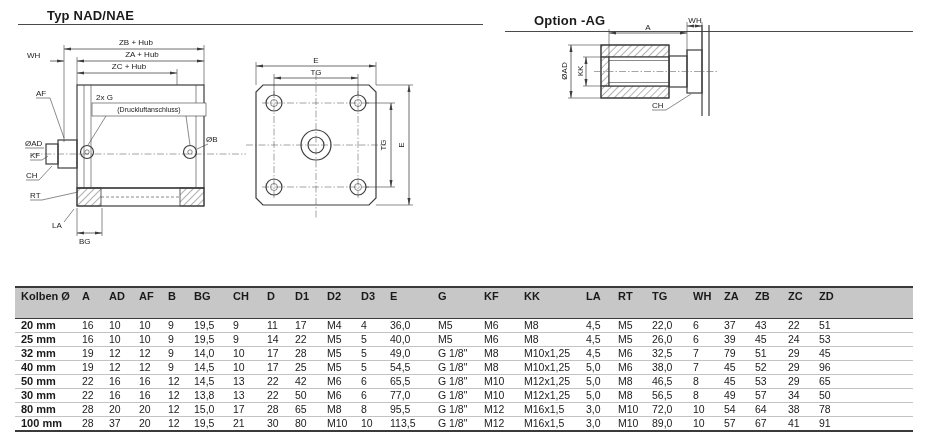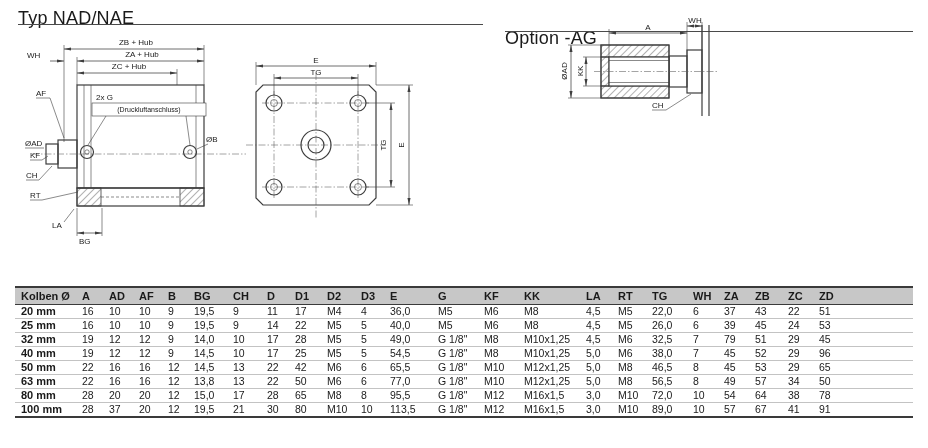--- a/index.html
+++ b/index.html
@@ -2,21 +2,21 @@
 <html><head>
 <meta charset="utf-8">
 <style>
   * { margin:0; padding:0; box-sizing:border-box; }
   html,body { background:#ffffff; }
   body {
     position:relative; width:928px; height:448px; overflow:hidden;
     font-family:"Liberation Sans", sans-serif; color:#1a1a1a;
   }
   .abs { position:absolute; }
-  .title { font-size:18px; font-weight:normal; letter-spacing:.2px; }
+  .title { font-size:13px; font-weight:bold; letter-spacing:.2px;margin-left:29px; }
   .rule { height:1px; background:#4a4a4a; }
 
   
   svg line, svg rect, svg circle, svg polygon, svg path { stroke:#3d3d3d; fill:none; }
   svg .thin { stroke-width:0.6; }
   svg .med  { stroke-width:1.2; }
   svg .dim  { stroke-width:0.75; }
   svg .hatchrect { stroke-width:0.8; }
   svg .cline { stroke-width:0.55; stroke:#5a5a5a; stroke-dasharray:7 2 1.5 2; }
   svg text { font-family:"Liberation Sans", sans-serif; font-size:8px; fill:#1a1a1a; stroke:none; }
@@ -25,21 +25,21 @@
   svg marker path { fill:#3d3d3d; stroke:none; }
 
   
   .tablewrap {
     position:absolute; left:15px; top:286px; width:898px;
     border-top:2px solid #3a3a3a; border-bottom:2px solid #3a3a3a;
   }
   table { width:100%; border-collapse:collapse; table-layout:fixed; }
   th {
     background:#c7c7c7; font-size:11px; font-weight:bold; text-align:left;
-    padding:2px 0 2px 3px; border-bottom:1.4px solid #3a3a3a; white-space:nowrap; overflow:hidden;
+    padding:2px 0 16px 3px; border-bottom:1.4px solid #3a3a3a; white-space:nowrap; overflow:hidden;
   }
   td {
     font-size:10.5px; padding:0 0 0 3px; height:13px; line-height:13px;
     border-bottom:1px solid #c3c3c3; white-space:nowrap; overflow:hidden;
   }
   tbody tr:last-child td { border-bottom:none; }
   td.rowlabel, th:first-child { font-weight:bold; padding-left:6px; font-size:11px; }
   th:nth-child(1){width:64px} th:nth-child(2){width:27px} th:nth-child(3){width:30px}
   th:nth-child(4){width:29px} th:nth-child(5){width:26px} th:nth-child(6){width:39px}
   th:nth-child(7){width:34px} th:nth-child(8){width:28px} th:nth-child(9){width:32px}
@@ -47,21 +47,21 @@
   th:nth-child(13){width:46px} th:nth-child(14){width:40px} th:nth-child(15){width:62px}
   th:nth-child(16){width:32px} th:nth-child(17){width:34px} th:nth-child(18){width:41px}
   th:nth-child(19){width:31px} th:nth-child(20){width:31px} th:nth-child(21){width:33px}
   th:nth-child(22){width:31px}
 </style>
 </head>
 <body>
 
 <div class="abs title" style="left:18px;top:8px">Typ NAD/NAE</div>
 <div class="abs rule" style="left:18px;top:24px;width:465px"></div>
-<div class="abs title" style="left:505px;top:28px">Option -AG</div>
+<div class="abs title" style="left:505px;top:13px">Option -AG</div>
 <div class="abs rule" style="left:505px;top:31px;width:408px"></div>
 
 <svg class="abs" style="left:24px;top:32px" width="228" height="214" viewBox="0 0 228 214">
   <defs>
     <marker id="arrL" viewBox="0 0 10 6" refX="10" refY="3" markerWidth="7" markerHeight="4.2" orient="auto-start-reverse" markerUnits="userSpaceOnUse">
       <path d="M0,0.8 L10,3 L0,5.2 Z"></path>
     </marker>
     <pattern id="hatchL" width="5" height="5" patternTransform="rotate(45)" patternUnits="userSpaceOnUse">
       <line x1="0" y1="0" x2="0" y2="5" stroke="#707070" stroke-width="0.8"></line>
     </pattern>
@@ -376,21 +376,21 @@
           <td>5,0</td>
           <td>M8</td>
           <td>46,5</td>
           <td>8</td>
           <td>45</td>
           <td>53</td>
           <td>29</td>
           <td>65</td>
         </tr>
         <tr>
-          <td class="rowlabel">63 mm</td>
+          <td class="rowlabel">30 mm</td>
           <td>22</td>
           <td>16</td>
           <td>16</td>
           <td>12</td>
           <td>13,8</td>
           <td>13</td>
           <td>22</td>
           <td>50</td>
           <td>M6</td>
           <td>6</td>

